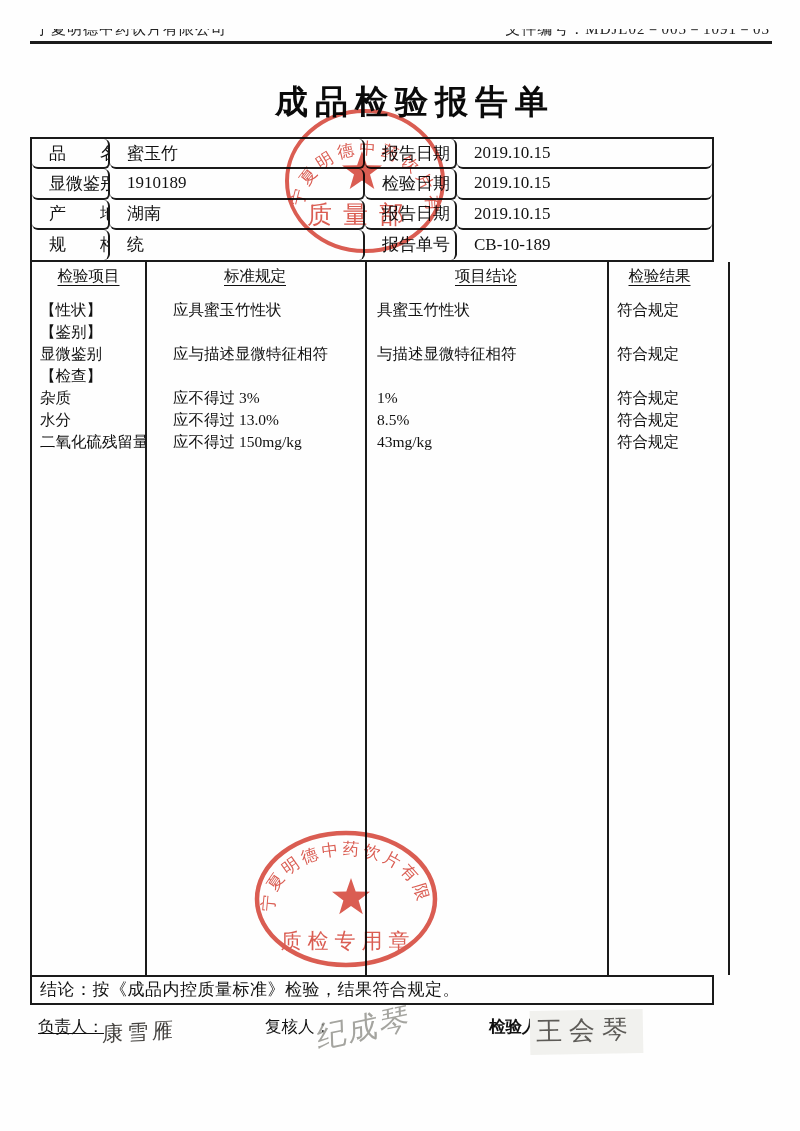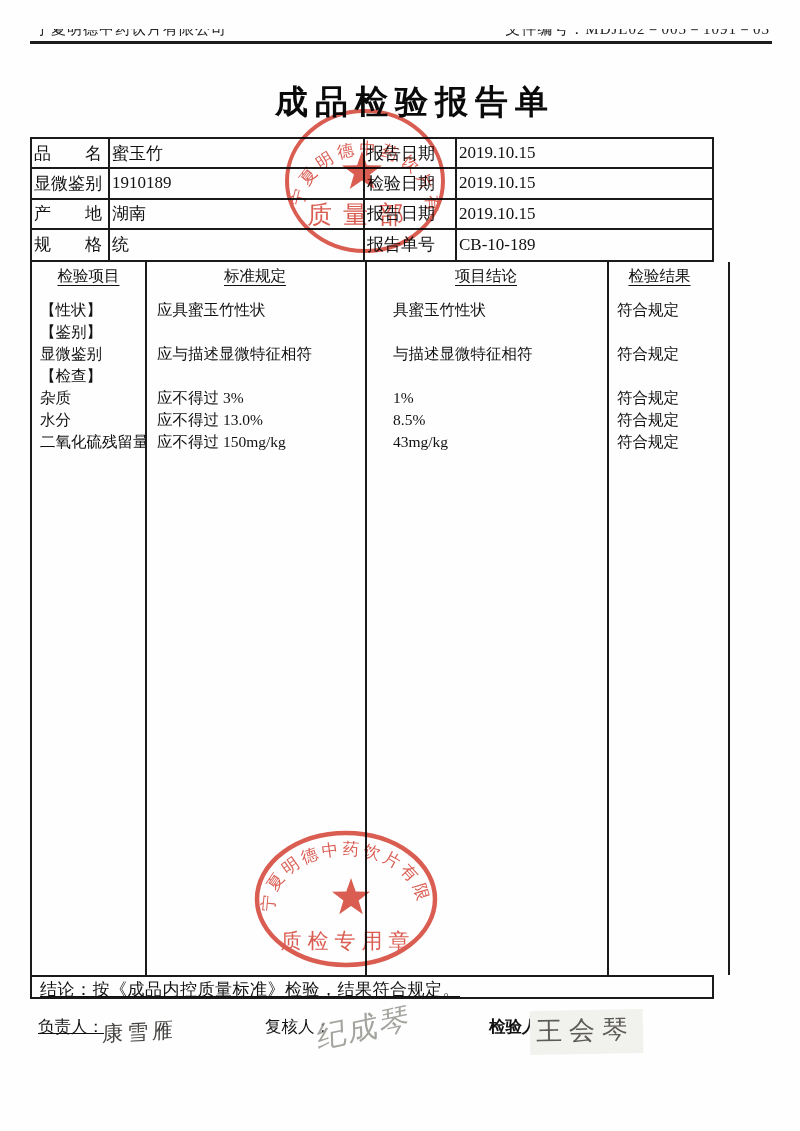--- a/index.html
+++ b/index.html
@@ -33,21 +33,21 @@
     position:absolute;left:30px;top:137px;width:684px;height:125px;
     box-sizing:border-box;border:2px solid #1a1a1a;
     display:grid;
     grid-template-columns:78px 255px 92px 255px;
     grid-template-rows:repeat(4,1fr);
     font-size:17px;
   }
   .info-table > div{
     box-sizing:border-box;display:flex;align-items:center;
     border-right:2px solid #1a1a1a;border-bottom:2px solid #1a1a1a;
-    padding-left:2px;white-space:nowrap;overflow:hidden;
+    padding-left:17px;white-space:nowrap;overflow:hidden;border-radius:6px;
   }
   .info-table > div.lastcol{border-right:none;}
   .info-table > div.lastrow{border-bottom:none;}
   
   .insp-table{
     position:absolute;left:30px;top:262px;width:700px;height:713px;
     box-sizing:border-box;
     border-left:2px solid #1a1a1a;border-right:2px solid #1a1a1a;
     font-size:15.5px;
   }
@@ -57,29 +57,29 @@
   }
   .insp-grid .hcell{
     height:37px;padding-top:4px;box-sizing:border-box;
     text-align:center;
     text-decoration:underline;text-underline-offset:4px;
   }
   .insp-grid .bcell{
     height:22px;line-height:22px;white-space:nowrap;overflow:hidden;box-sizing:border-box;
   }
   .pad1{padding-left:8px;}
-  .pad2{padding-left:12px;}
-  .pad3{padding-left:28px;}
+  .pad2{padding-left:28px;}
+  .pad3{padding-left:12px;}
   .pad4{padding-left:10px;}
   
   .conclusion-row{
-    position:absolute;left:30px;top:975px;width:684px;height:24px;
+    position:absolute;left:30px;top:975px;width:684px;height:30px;
     box-sizing:border-box;border:2px solid #1a1a1a;
     font-size:17px;line-height:26px;padding-left:8px;letter-spacing:.5px;
-    white-space:nowrap;overflow:hidden;text-decoration:underline;
+    white-space:nowrap;overflow:hidden;
   }
   
   .sig-row{position:absolute;left:0;top:1012px;width:100%;height:50px;font-size:16.5px;}
   .sig-label{position:absolute;top:4px;white-space:nowrap;}
   .sig-label.resp{left:38px;text-decoration:underline;}
   .sig-label.review{left:265px;}
   .sig-label.inspect{left:489px;font-weight:bold;}
   .hand{position:absolute;white-space:nowrap;font-family:"DejaVu Sans","Liberation Sans",sans-serif;}
   .hand.resp{
     left:102px;top:6px;font-size:21px;color:#44423f;letter-spacing:4px;

